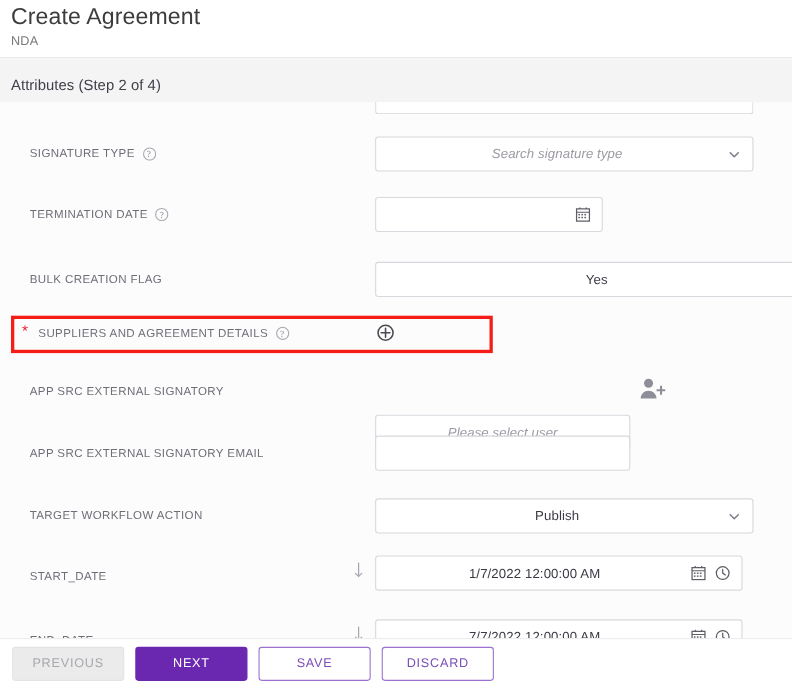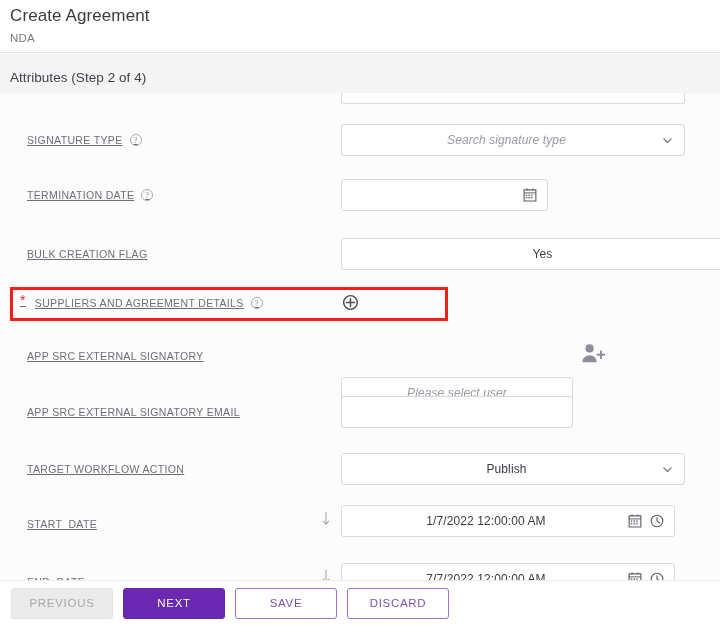--- a/index.html
+++ b/index.html
@@ -25,21 +25,21 @@
   .page-header {
     position: absolute;
     top: 0; left: 0;
     width: 720px;
     height: 53px;
     background: #ffffff;
     border-bottom: 1px solid #e6e6e6;
     padding: 5px 0 0 10px;
   }
   .page-title {
-    font-size: 17px;
+    font-size: 21px;
     color: #3c3c3c;
     font-weight: 400;
     line-height: 22px;
     letter-spacing: .1px;
   }
   .page-subtitle {
     font-size: 11.5px;
     color: #7a7a7a;
     line-height: 16px;
     margin-top: 3px;
@@ -85,21 +85,20 @@
   .label {
     position: absolute;
     font-size: 10.5px;
     color: #6e6e78;
     letter-spacing: .35px;
     white-space: nowrap;
     text-transform: uppercase;
     display: flex;
     align-items: center;
     gap: 7px;
-    text-decoration: underline;
   }
   .label-text { display: inline-block; }
 
   .req-star {
     color: #e8202a;
     font-size: 14px;
     line-height: 8px;
     position: relative;
     top: -3px;
     margin-right: 2px;

